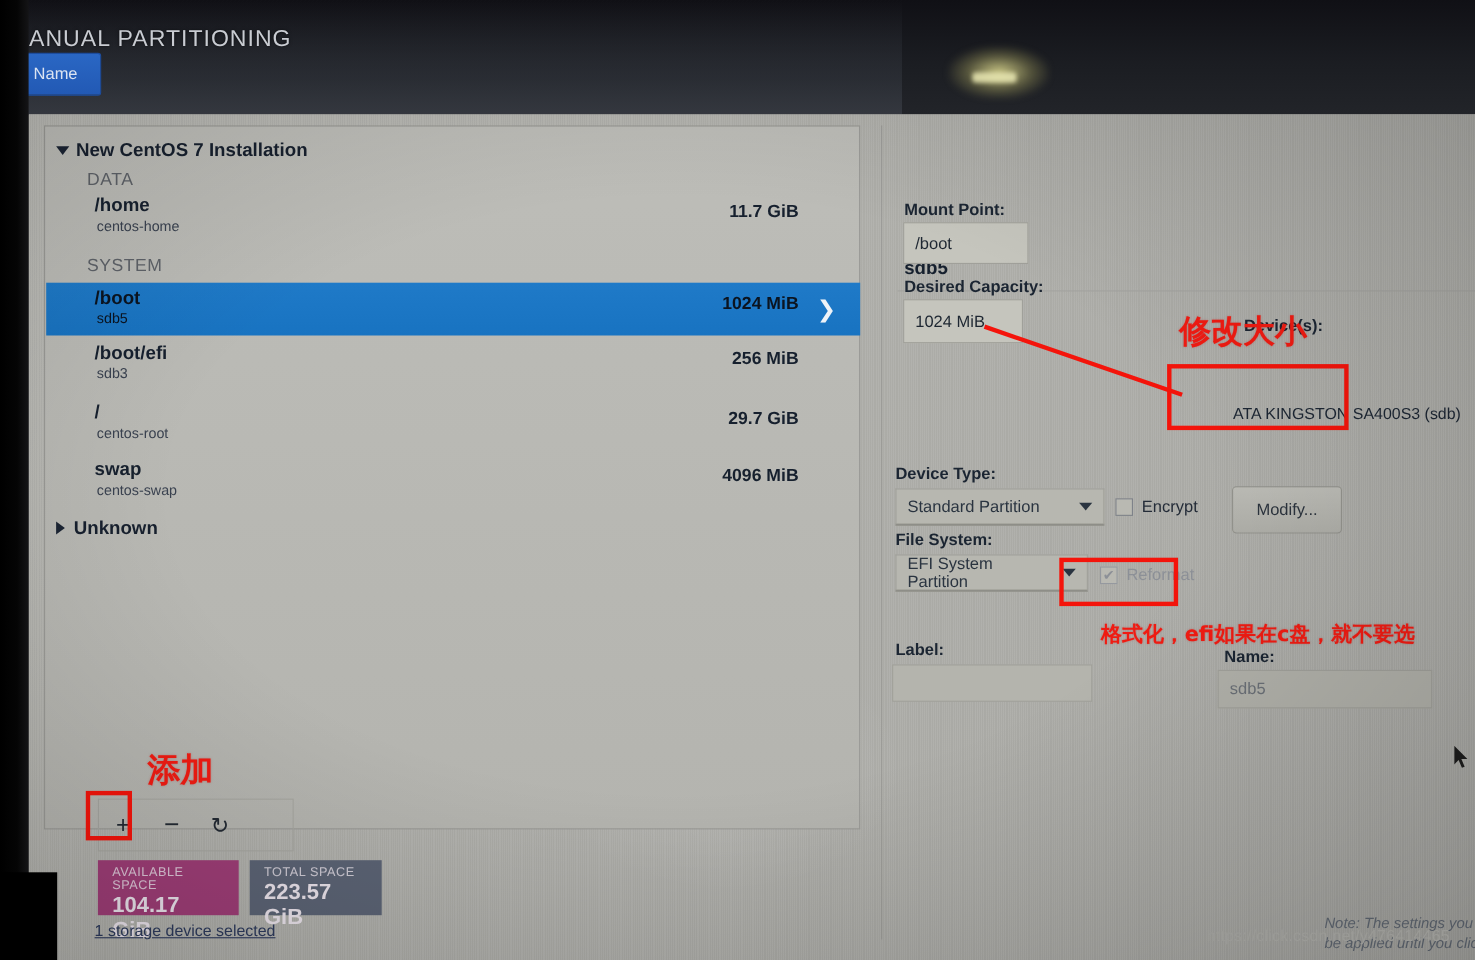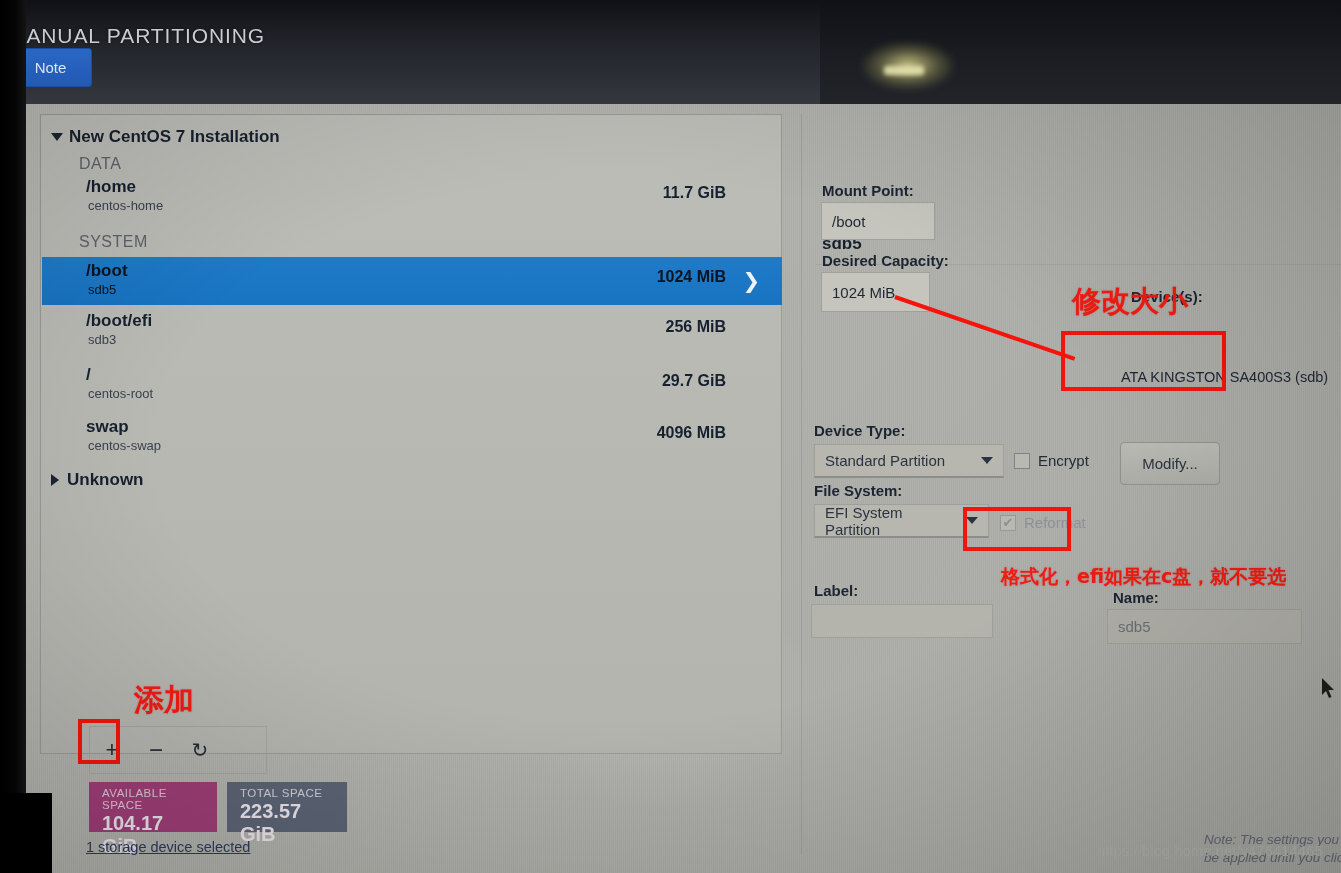--- a/index.html
+++ b/index.html
@@ -252,21 +252,21 @@
 </head>
 <body>
 
 <div id="screen">
 
   <div class="topbar">
     <div class="topbar-sheen"></div>
     <div class="glare"></div>
     <div class="glare-core"></div>
     <div class="page-title">MANUAL PARTITIONING</div>
-    <div class="done-button">Note</div>
+    <div class="done-button">Name</div>
   </div>
 
   <div class="content">
     <div class="content-inner">
       <div class="noise"></div>
       <div class="glare-screen"></div>
       <div class="glare-screen2"></div>
 
       <div class="left-panel">
 
@@ -389,21 +389,21 @@
       <div class="ann-text" style="left:975px; top:460px; font-size:19px;">格式化，efi如果在c盘，就不要选</div>
       <div class="ann-box" style="left:937px; top:403px; width:108px; height:44px;"></div>
 
       <div class="ann-text" style="left:108px; top:576px; font-size:30px;">添加</div>
       <div class="ann-box" style="left:52px; top:615px; width:42px; height:45px;"></div>
 
       <div class="vignette"></div>
     </div>
   </div>
 
-  <div class="watermark">https://blog.home.net/y476414465</div>
+  <div class="watermark">https://click.csdn.net/y476414465</div>
 
   <svg class="cursor" viewBox="0 0 14 22">
     <polygon points="0,0 0,17 4,13 7,20 9.5,19 6.5,12 12,12" fill="#1a1a1a"></polygon>
   </svg>
 
   <div class="bezel-left"></div>
   <div class="bezel-bottom-left"></div>
 </div>
 
 </body></html>

